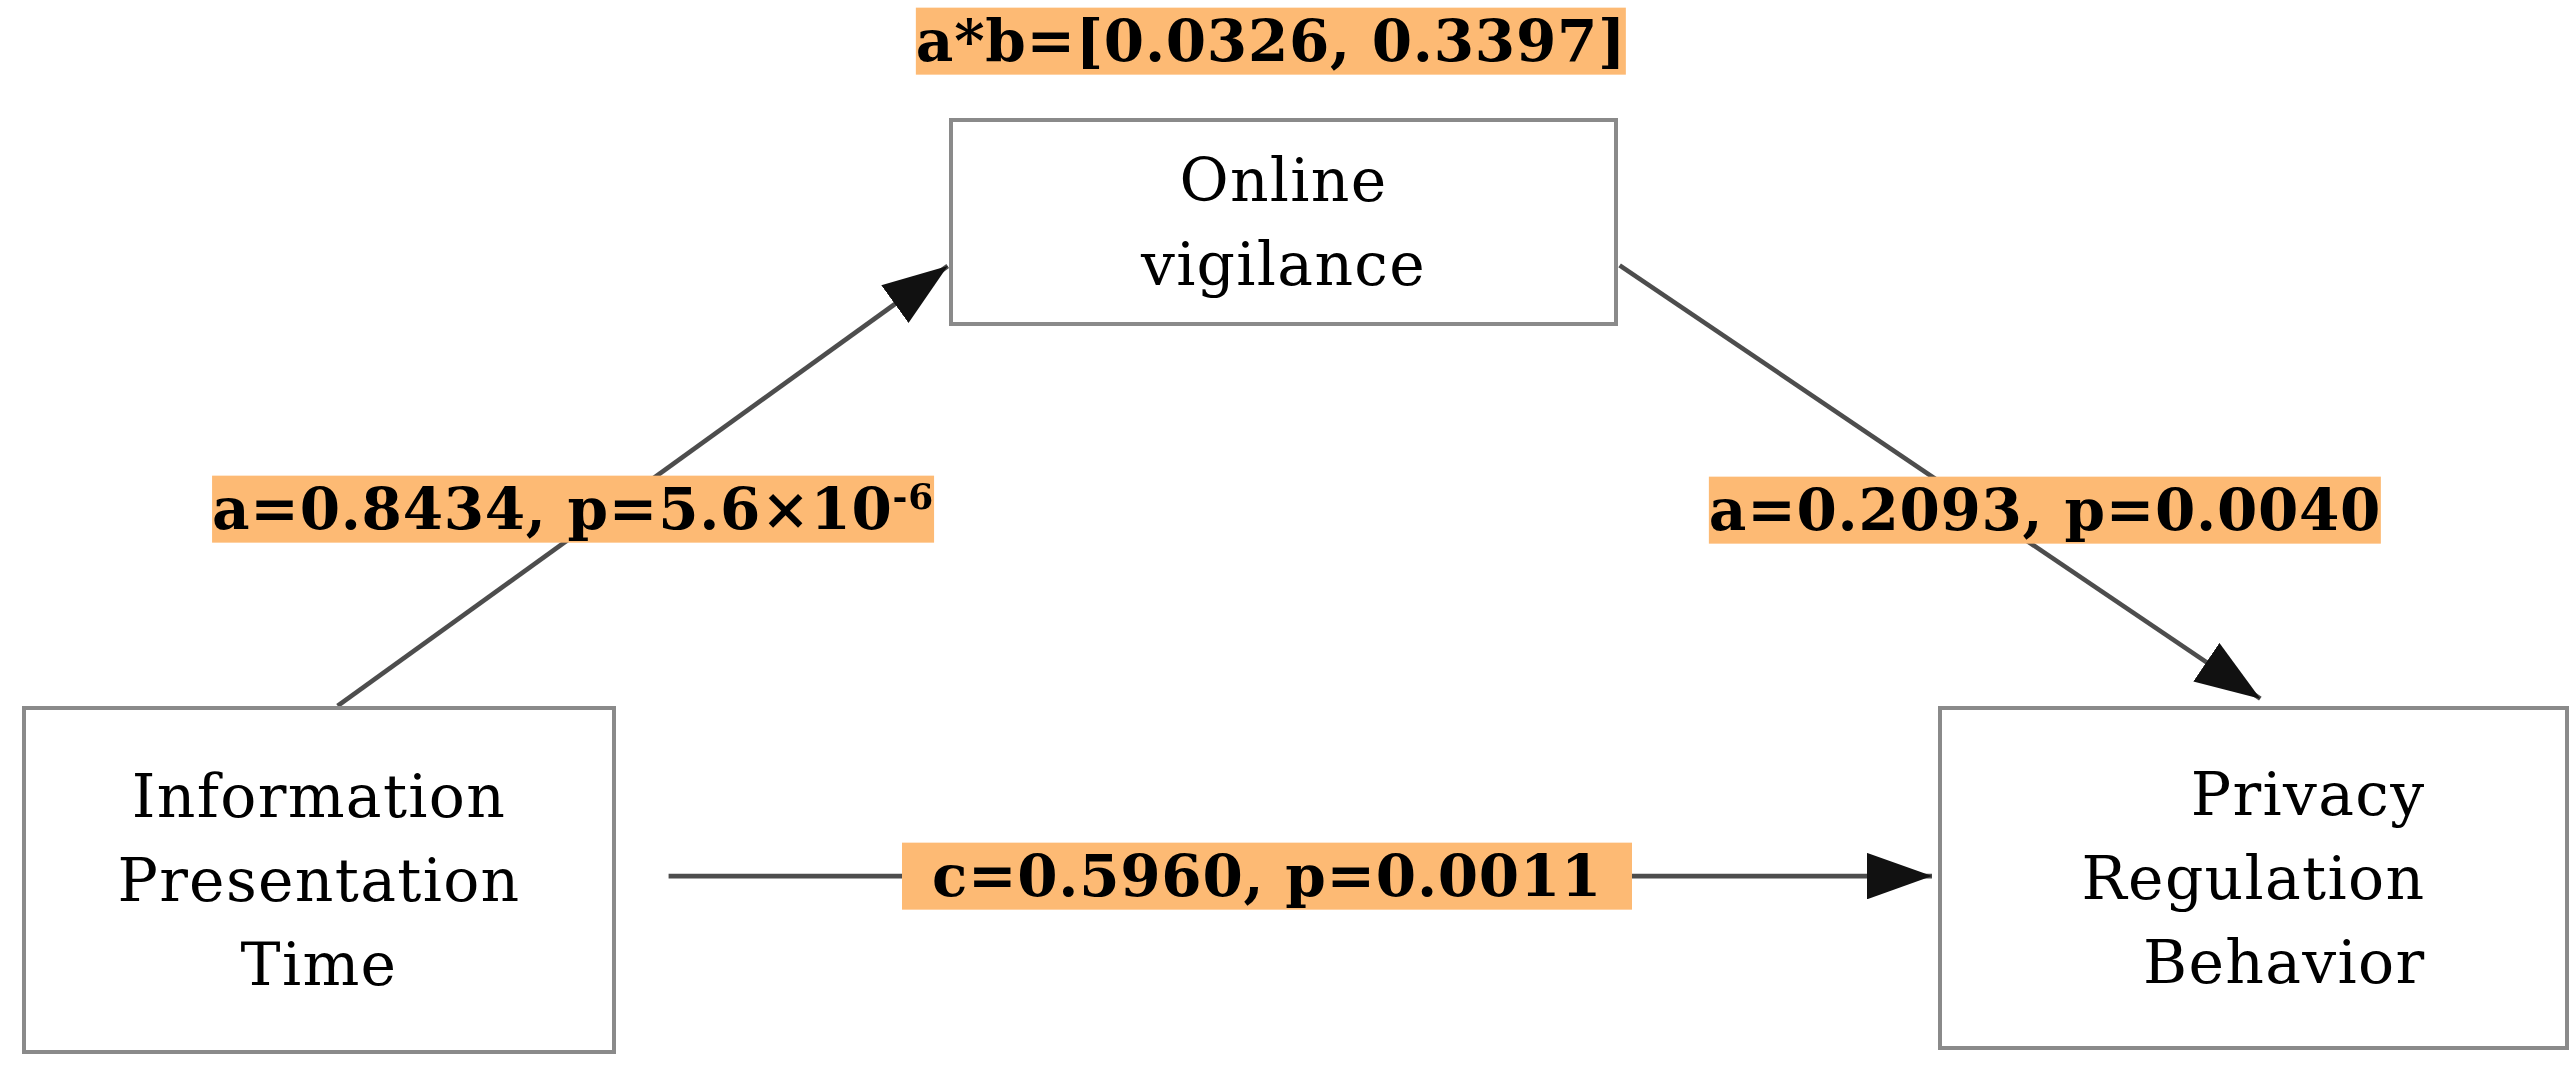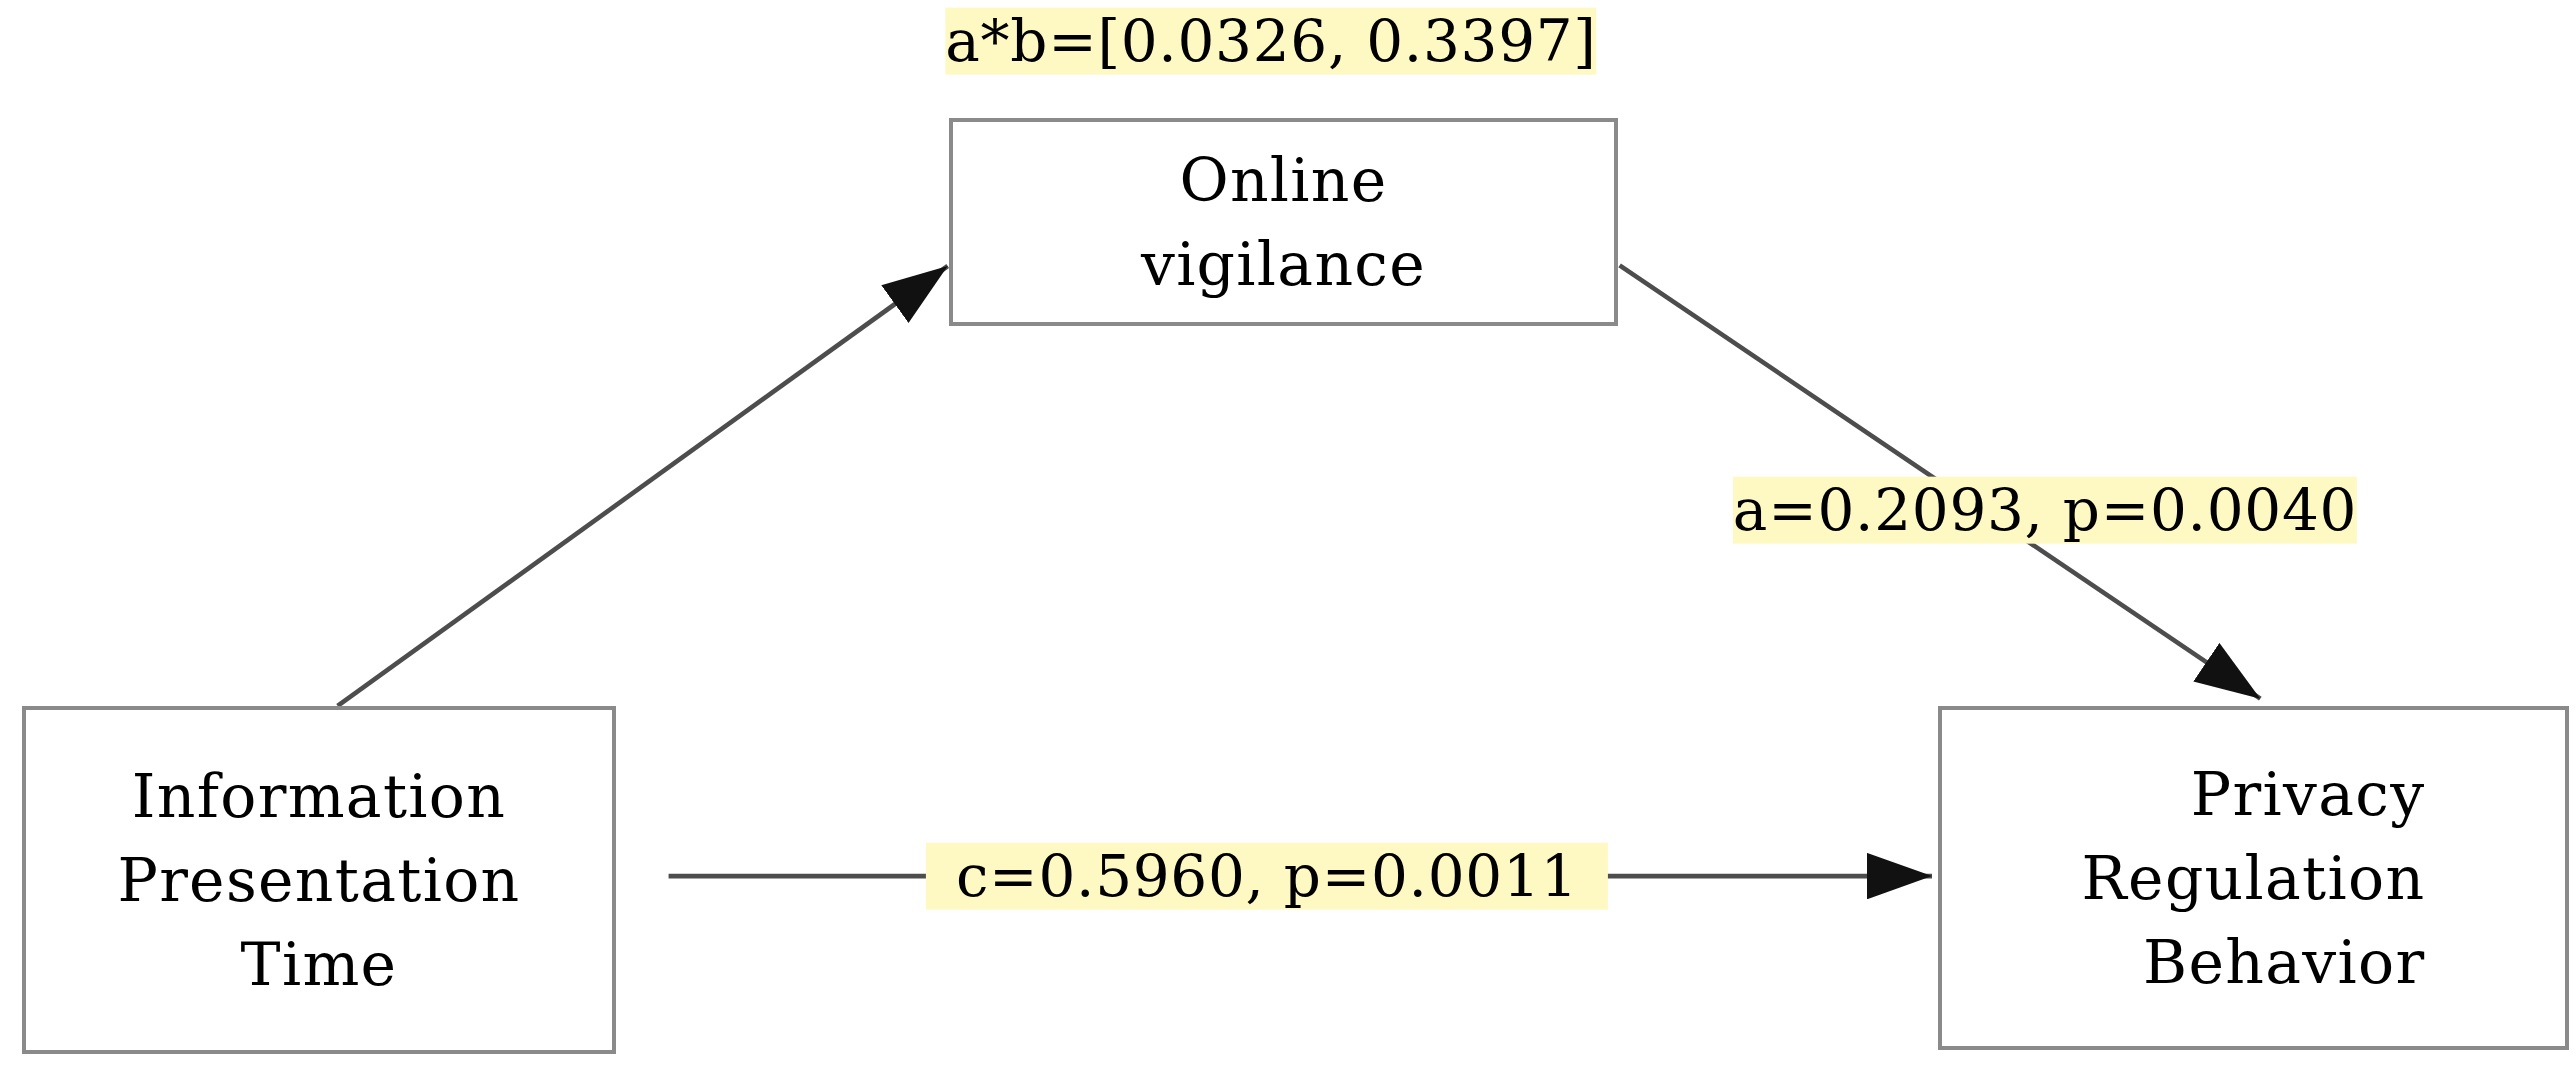--- a/index.html
+++ b/index.html
@@ -38,26 +38,27 @@
     justify-content: center;
     text-align: center;
     font-size: 60px;
     line-height: 1.4;
     letter-spacing: 1.3px;
     white-space: pre-line;
   }
   .edge-label {
     position: absolute;
     transform: translate(-50%, -50%);
-    background: #fef9c3;
+    background: #fdba74;
     font-size: 58px;
     line-height: 1.15;
     letter-spacing: 0.7px;
     white-space: nowrap;
     text-align: center;
+    font-weight: bold;
   }
   .edge-label sup {
     font-size: 0.62em;
     position: relative;
     top: -0.55em;
     vertical-align: baseline;
   }
   .pad-h {
     padding: 0 30px;
   }
@@ -87,19 +88,20 @@
   <div class="node" style="left:22px; top:706px; width:594px; height:348px;">Information
 Presentation
 Time</div>
 
   <div class="node" style="left:1938px; top:706px; width:631px; height:344px;text-align:right;">Privacy
 Regulation
 Behavior</div>
 
   <div class="edge-label" style="left:1271px; top:41px;">a*b=[0.0326, 0.3397]</div>
 
+  <div class="edge-label" style="left:573px; top:509px;"><span>a=0.8434, p=5.6×10</span><sup>-6</sup></div>
 
   <div class="edge-label" style="left:2045px; top:510px;">a=0.2093, p=0.0040</div>
 
   <div class="edge-label pad-h" style="left:1267px; top:876px;">c=0.5960, p=0.0011</div>
 
 </div>
 
 
 </body></html>

